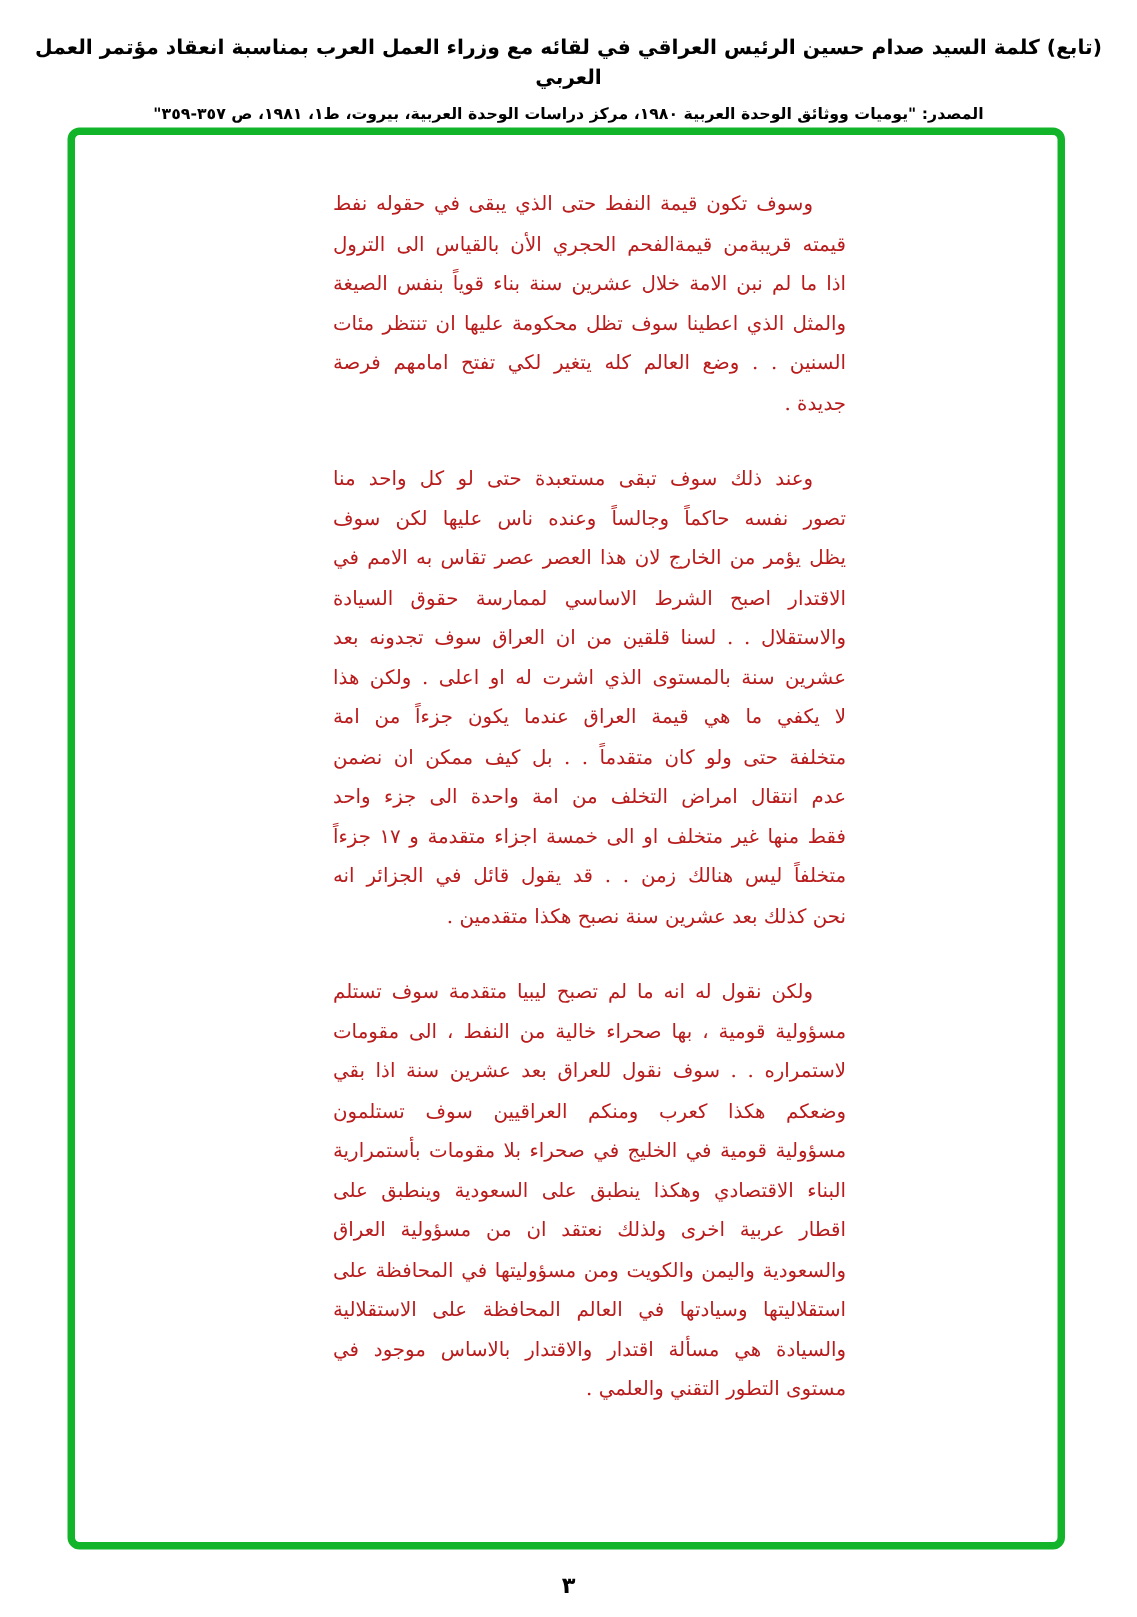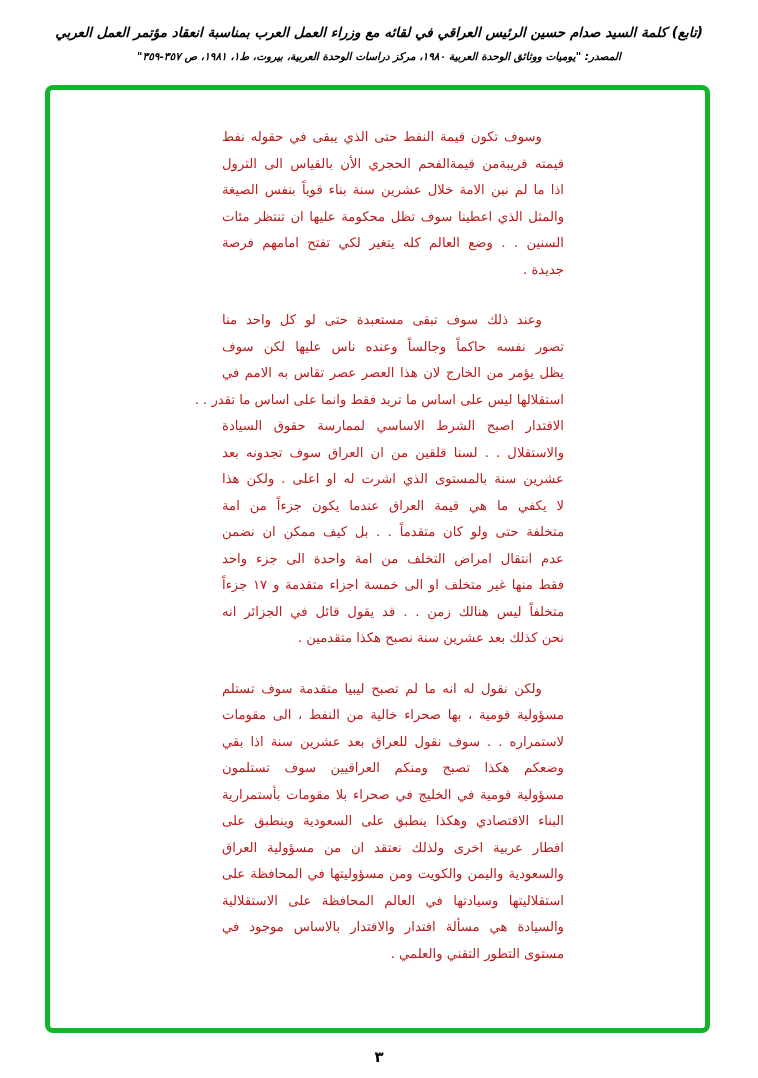--- a/index.html
+++ b/index.html
@@ -15,21 +15,20 @@
       font-family: "DejaVu Sans", sans-serif;
       color: #000;
     }
     .header {
       position: absolute;
       left: 0;
       top: 22px;
       width: 758px;
       text-align: center;
       direction: rtl;
-      font-style: italic;
     }
     .header-title {
       font-family: "DejaVu Sans", sans-serif;
       font-weight: bold;
       font-size: 13.5px;
       line-height: 20px;
       margin: 0;
       letter-spacing: -0.2px;
     }
     .header-source {
@@ -103,36 +102,35 @@
       <span class="line">قيمته قريبةمن قيمةالفحم الحجري الأن بالقياس الى الترول</span>
       <span class="line">اذا ما لم نبن الامة خلال عشرين سنة بناء قوياً بنفس الصيغة</span>
       <span class="line">والمثل الذي اعطينا سوف تظل محكومة عليها ان تنتظر مئات</span>
       <span class="line">السنين . . وضع العالم كله يتغير لكي تفتح امامهم فرصة</span>
       <span class="line last">جديدة .</span>
     </div>
     <div class="para">
       <span class="line indent">وعند ذلك سوف تبقى مستعبدة حتى لو كل واحد منا</span>
       <span class="line">تصور نفسه حاكماً وجالساً وعنده ناس عليها لكن سوف</span>
       <span class="line">يظل يؤمر من الخارج لان هذا العصر عصر تقاس به الامم في</span>
-      <span class="line">استقلالها ليس على اساس ما تريد فقط وانما على اساس ما تقدر . .</span>
       <span class="line">الاقتدار اصبح الشرط الاساسي لممارسة حقوق السيادة</span>
       <span class="line">والاستقلال . . لسنا قلقين من ان العراق سوف تجدونه بعد</span>
       <span class="line">عشرين سنة بالمستوى الذي اشرت له او اعلى . ولكن هذا</span>
       <span class="line">لا يكفي ما هي قيمة العراق عندما يكون جزءاً من امة</span>
       <span class="line">متخلفة حتى ولو كان متقدماً . . بل كيف ممكن ان نضمن</span>
       <span class="line">عدم انتقال امراض التخلف من امة واحدة الى جزء واحد</span>
       <span class="line">فقط منها غير متخلف او الى خمسة اجزاء متقدمة و ١٧ جزءاً</span>
       <span class="line">متخلفاً ليس هنالك زمن . . قد يقول قائل في الجزائر انه</span>
       <span class="line last">نحن كذلك بعد عشرين سنة نصبح هكذا متقدمين .</span>
     </div>
     <div class="para">
       <span class="line indent">ولكن نقول له انه ما لم تصبح ليبيا متقدمة سوف تستلم</span>
       <span class="line">مسؤولية قومية ، بها صحراء خالية من النفط ، الى مقومات</span>
       <span class="line">لاستمراره . . سوف نقول للعراق بعد عشرين سنة اذا بقي</span>
-      <span class="line">وضعكم هكذا تصبح ومنكم العراقيين سوف تستلمون</span>
+      <span class="line">وضعكم هكذا كعرب ومنكم العراقيين سوف تستلمون</span>
       <span class="line">مسؤولية قومية في الخليج في صحراء بلا مقومات بأستمرارية</span>
       <span class="line">البناء الاقتصادي وهكذا ينطبق على السعودية وينطبق على</span>
       <span class="line">اقطار عربية اخرى ولذلك نعتقد ان من مسؤولية العراق</span>
       <span class="line">والسعودية واليمن والكويت ومن مسؤوليتها في المحافظة على</span>
       <span class="line">استقلاليتها وسيادتها في العالم المحافظة على الاستقلالية</span>
       <span class="line">والسيادة هي مسألة اقتدار والاقتدار بالاساس موجود في</span>
       <span class="line last">مستوى التطور التقني والعلمي .</span>
     </div>
   </div>
 

